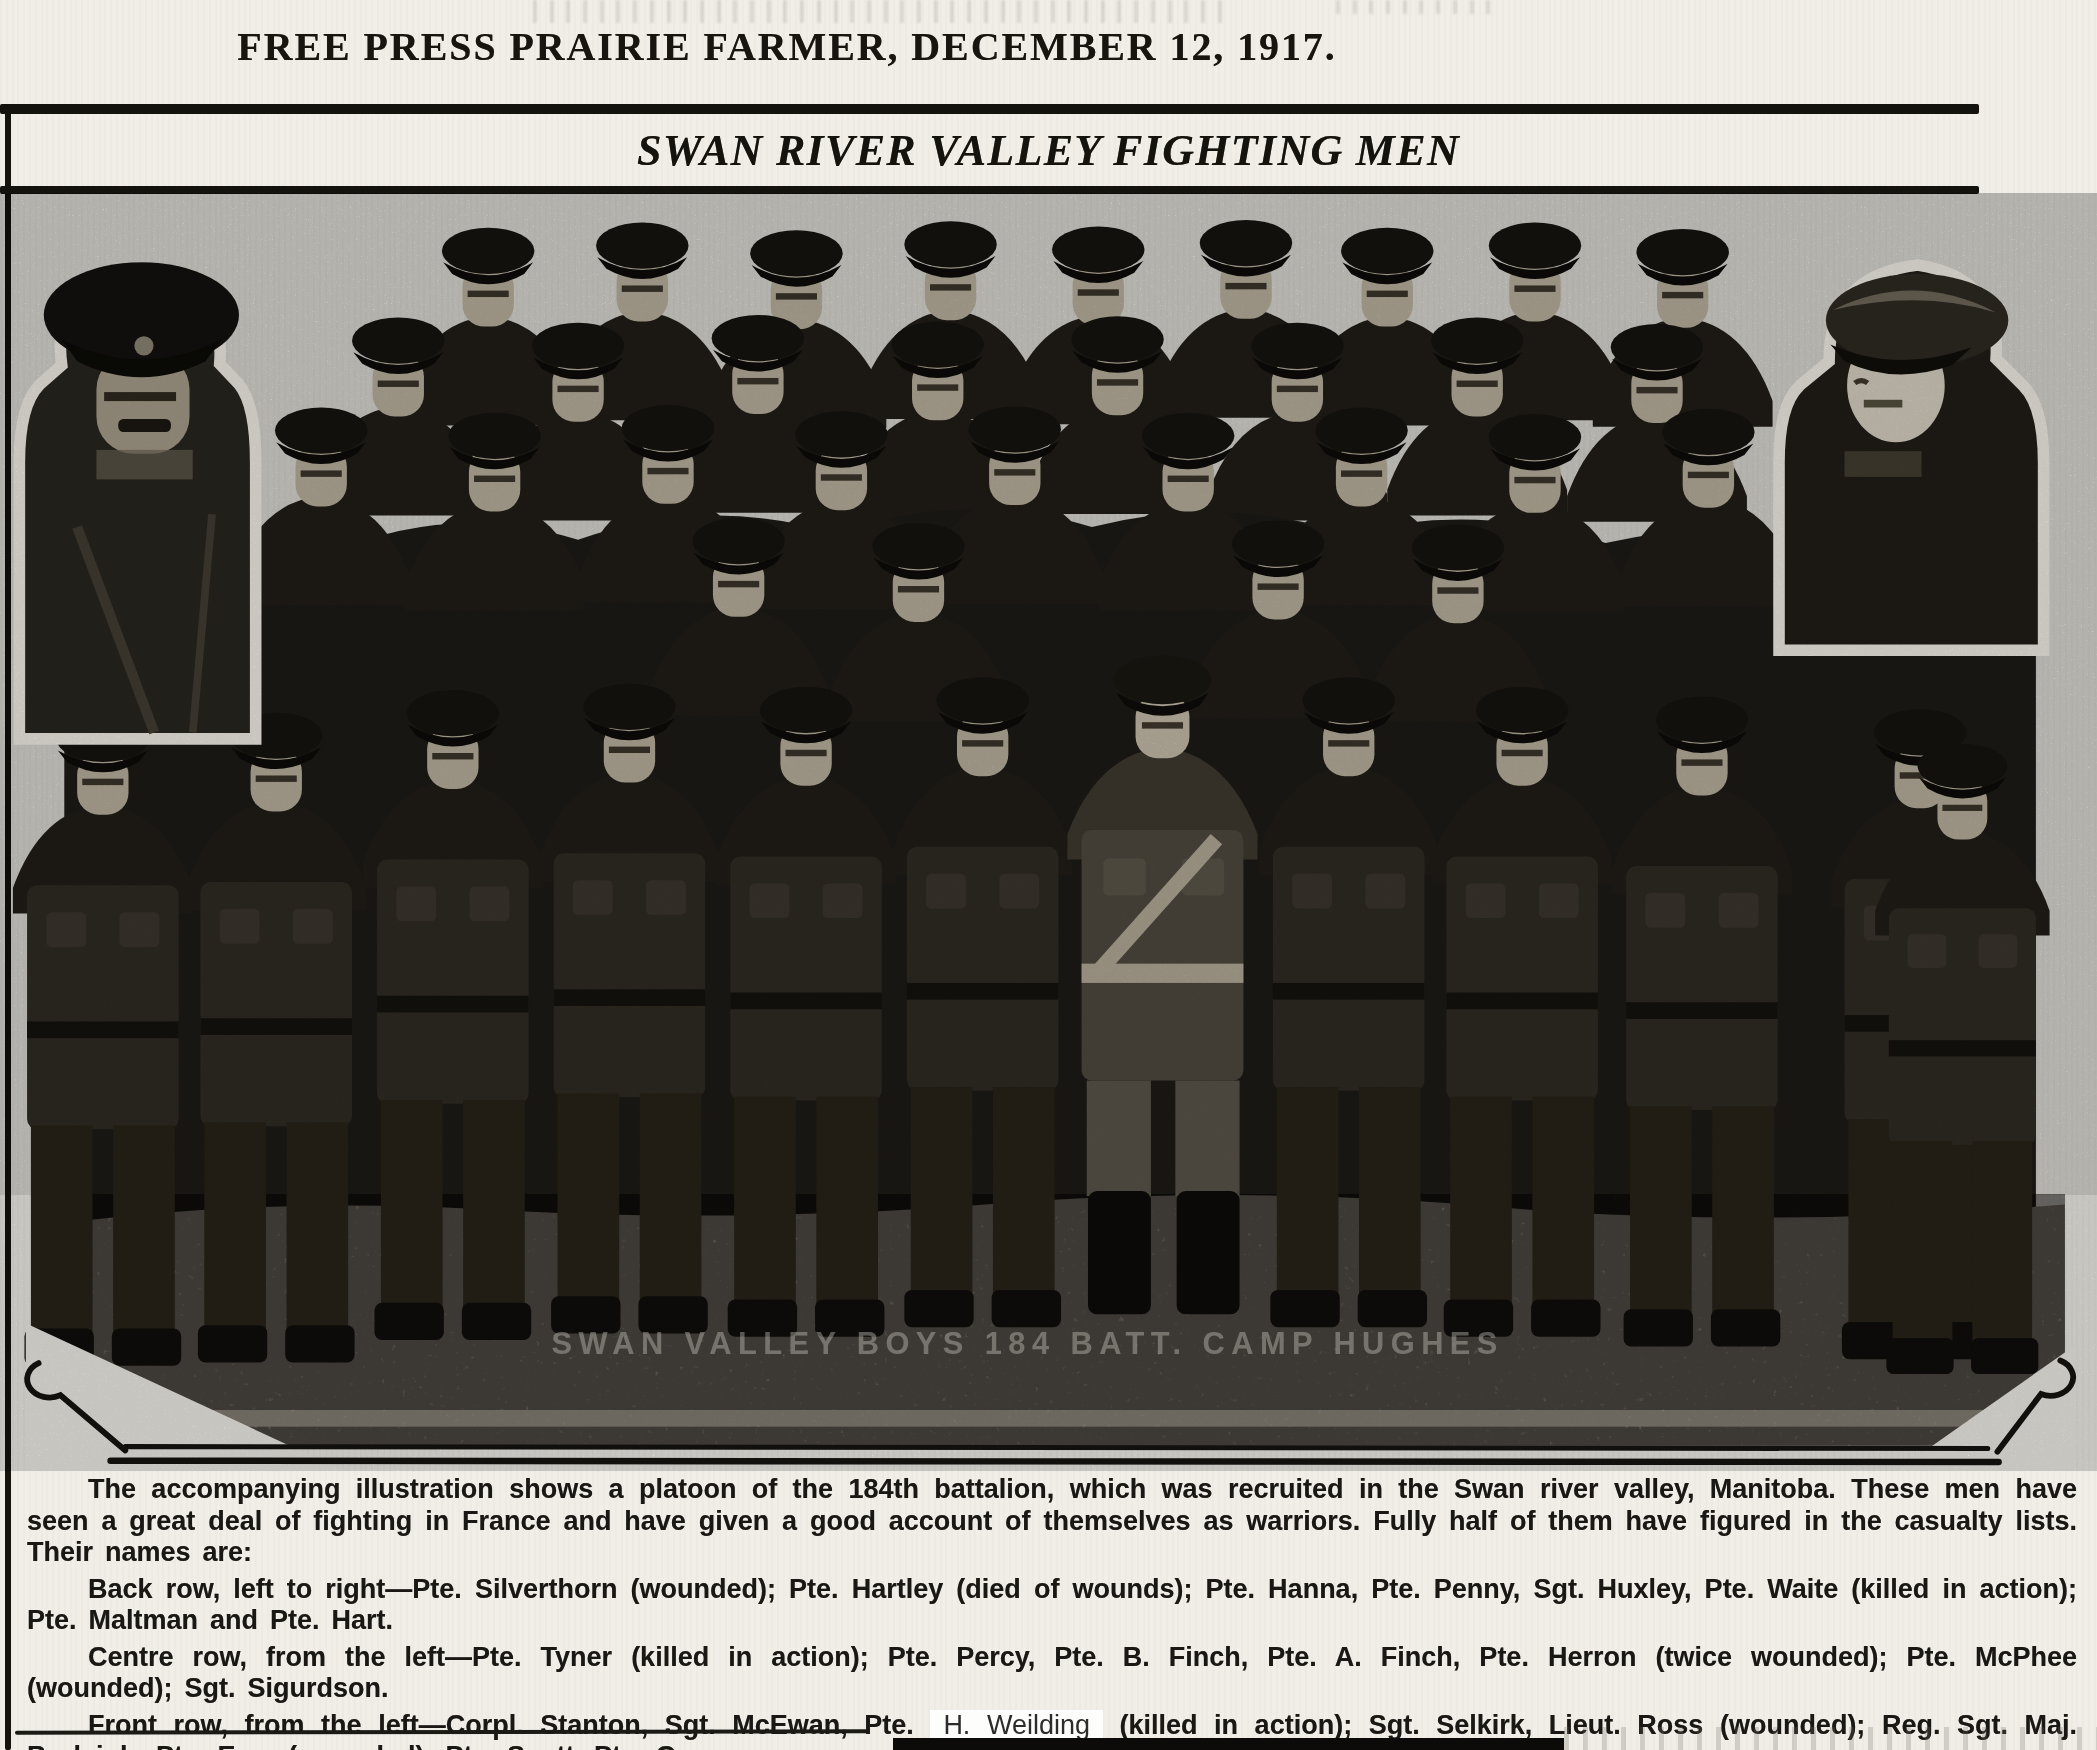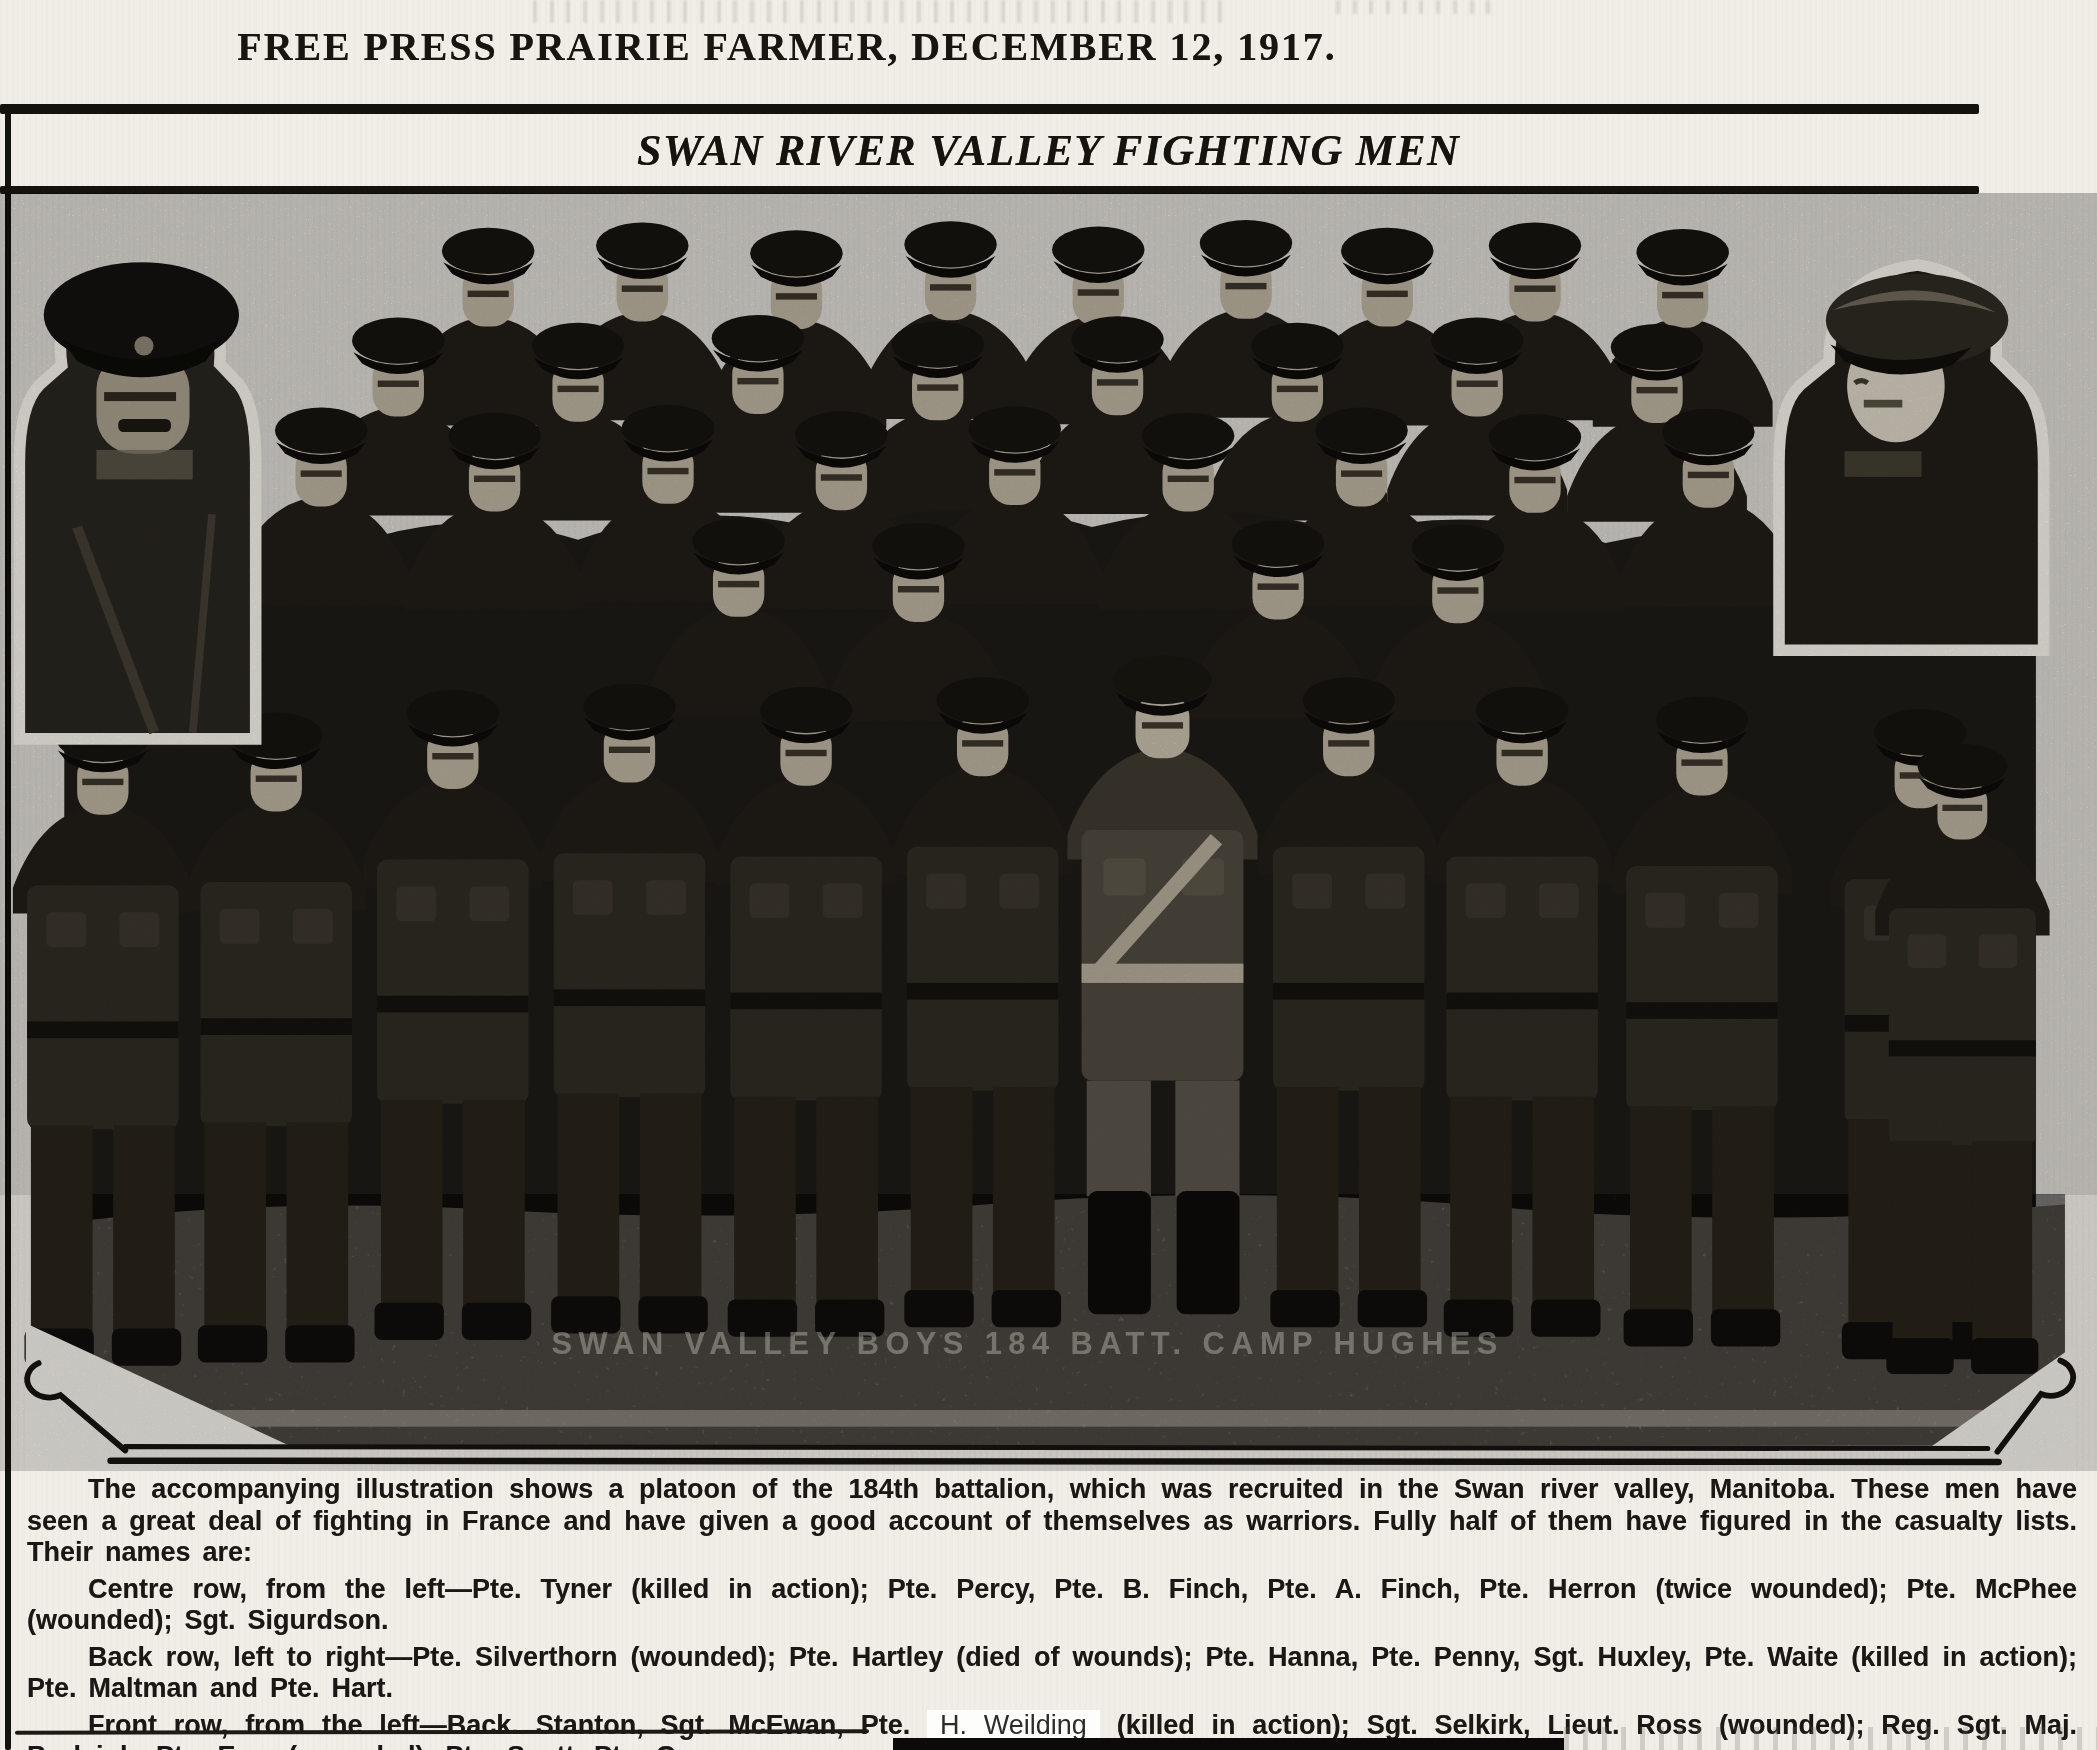--- a/index.html
+++ b/index.html
@@ -213,23 +213,23 @@
         <path d="M2850,236 Q2952,282 3070,240 L3040,268 Q2950,300 2872,262 Z" fill="#100f0b"></path>
         <rect x="2872" y="402" width="120" height="40" fill="#57503f" opacity="0.65"></rect>
       </g>
 
       <rect x="0" y="0" width="3265" height="1990" filter="url(#grainFine)" opacity="0.17"></rect>
     </svg>
   </div>
 
   <div class="caption" id="caption">
       <p><span>The accompanying illustration shows a platoon of the 184th battalion, which was recruited in the Swan river valley, Manitoba.  These men have seen a great deal of fighting in France and have given a good account of themselves as warriors.  Fully half of them have figured in the casualty lists. Their names are:</span></p>
+      <p><span>Back row, left to right—Pte. Silverthorn (wounded); Pte. Hartley (died of wounds);  Pte. Hanna, Pte. Penny, Sgt. Huxley, Pte. Waite (killed in action);  Pte. Maltman and Pte. Hart.</span></p>
       <p><span>Centre row, from the left—Pte. Tyner (killed in action); Pte. Percy, Pte. B. Finch, Pte. A. Finch, Pte. Herron (twice wounded);  Pte. McPhee (wounded); Sgt. Sigurdson.</span></p>
-      <p><span>Back row, left to right—Pte. Silverthorn (wounded); Pte. Hartley (died of wounds);  Pte. Hanna, Pte. Penny, Sgt. Huxley, Pte. Waite (killed in action);  Pte. Maltman and Pte. Hart.</span></p>
-      <p><span>Front row, from the left—Back. Stanton, Sgt. McEwan, Pte. </span><span class="patch">H. Weilding</span><span> (killed in action); Sgt. Selkirk, Lieut. Ross (wounded); Reg. Sgt. Maj. Burleigh, Pte. Eyre (wounded); Pte. Scott, Pte. Gunyan.</span></p>
+      <p><span>Front row, from the left—Corpl. Stanton, Sgt. McEwan, Pte. </span><span class="patch">H. Weilding</span><span> (killed in action); Sgt. Selkirk, Lieut. Ross (wounded); Reg. Sgt. Maj. Burleigh, Pte. Eyre (wounded); Pte. Scott, Pte. Gunyan.</span></p>
     </div>
 
   <div class="bottom-thin"></div>
   <div class="bottom-bar"></div>
   <div class="bottom-wash"></div>
 
 </div>
 
 
 </body></html>

